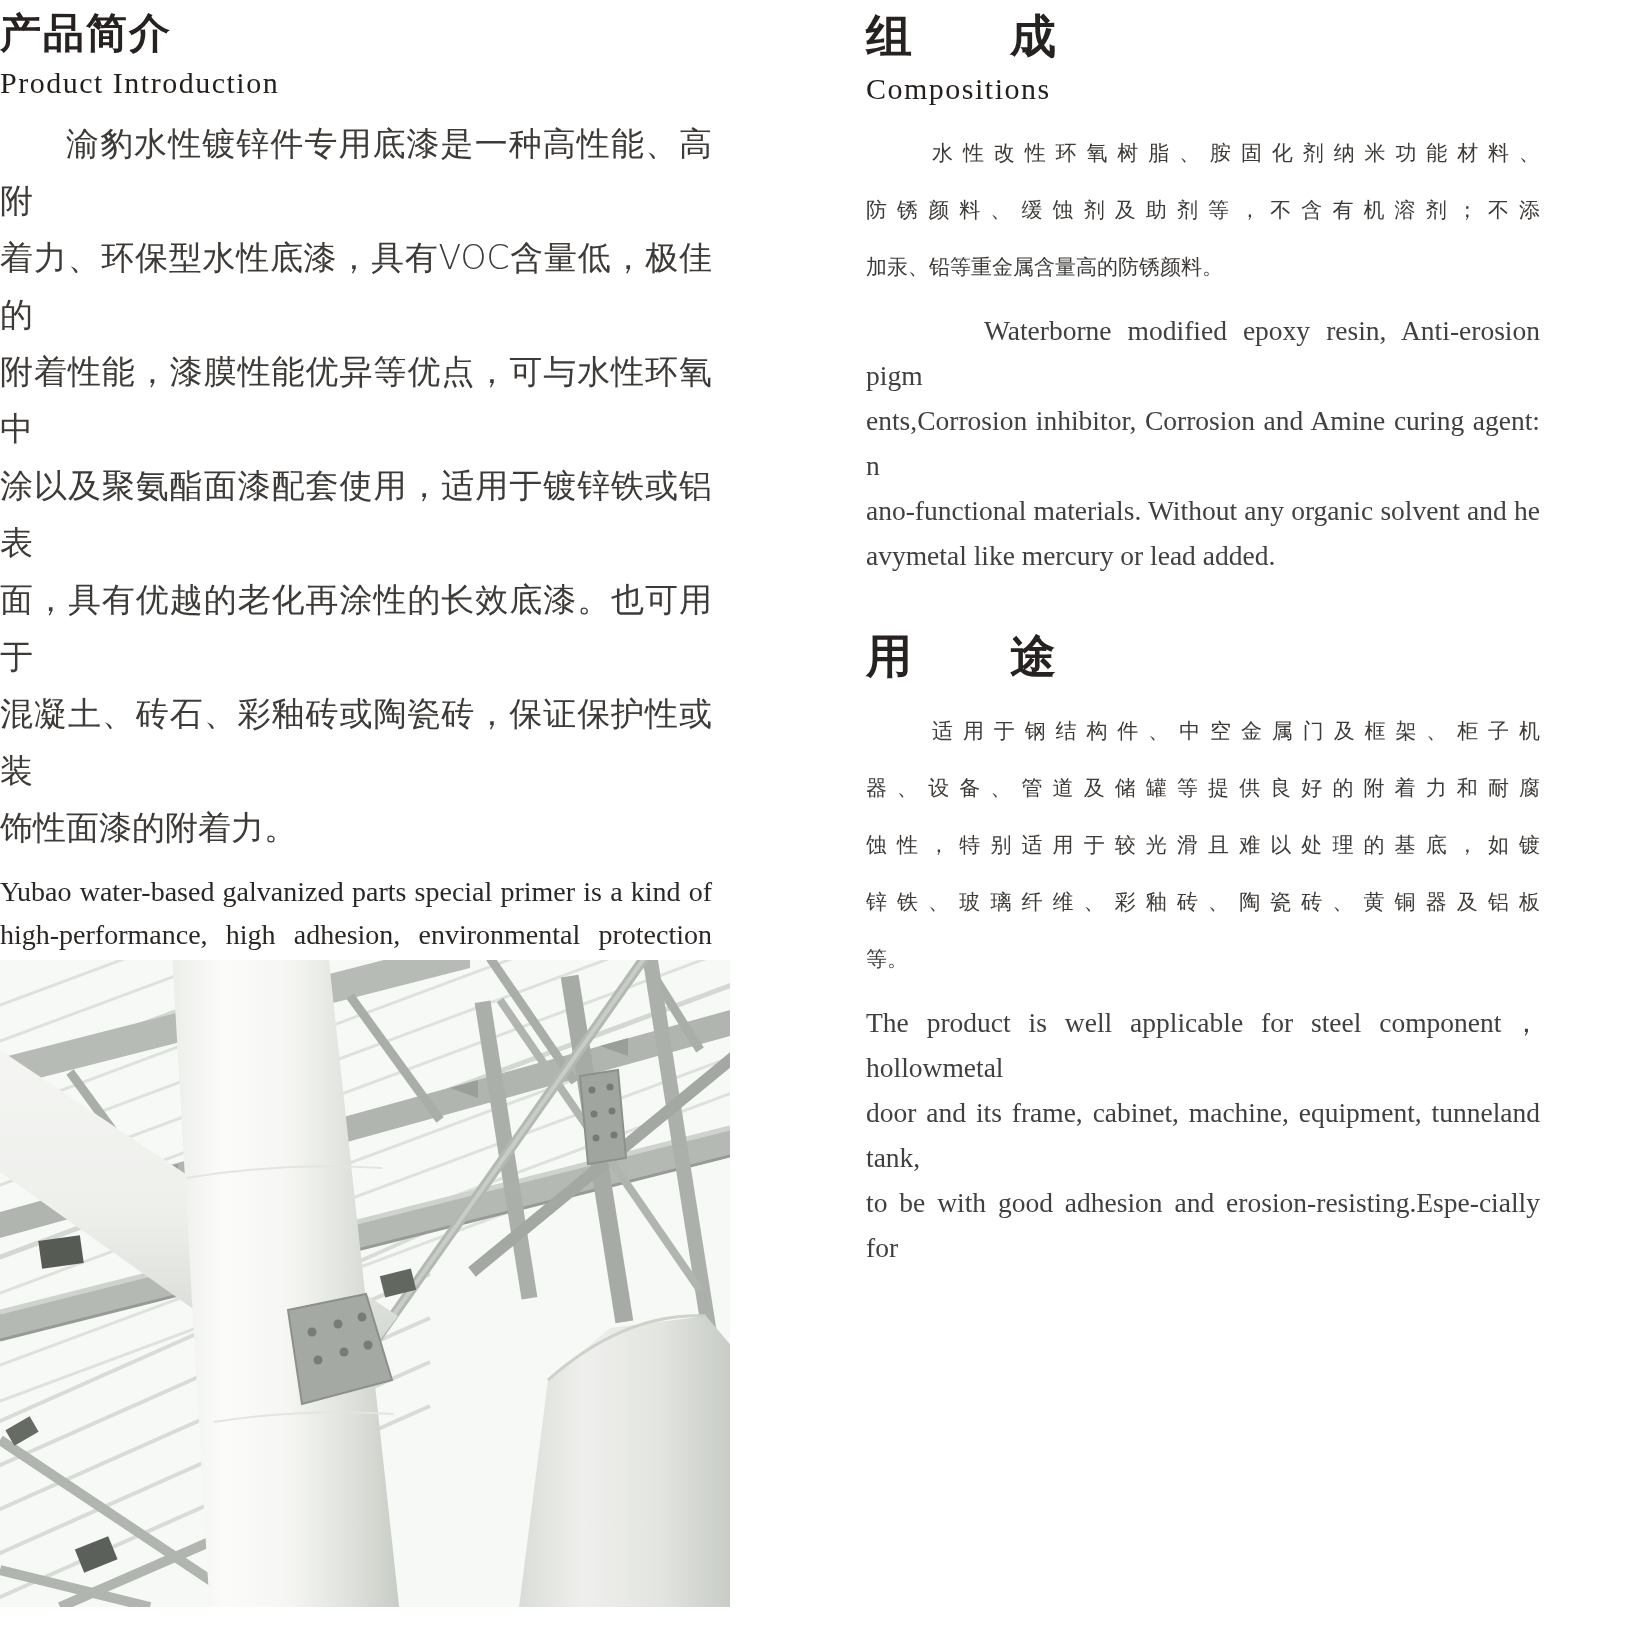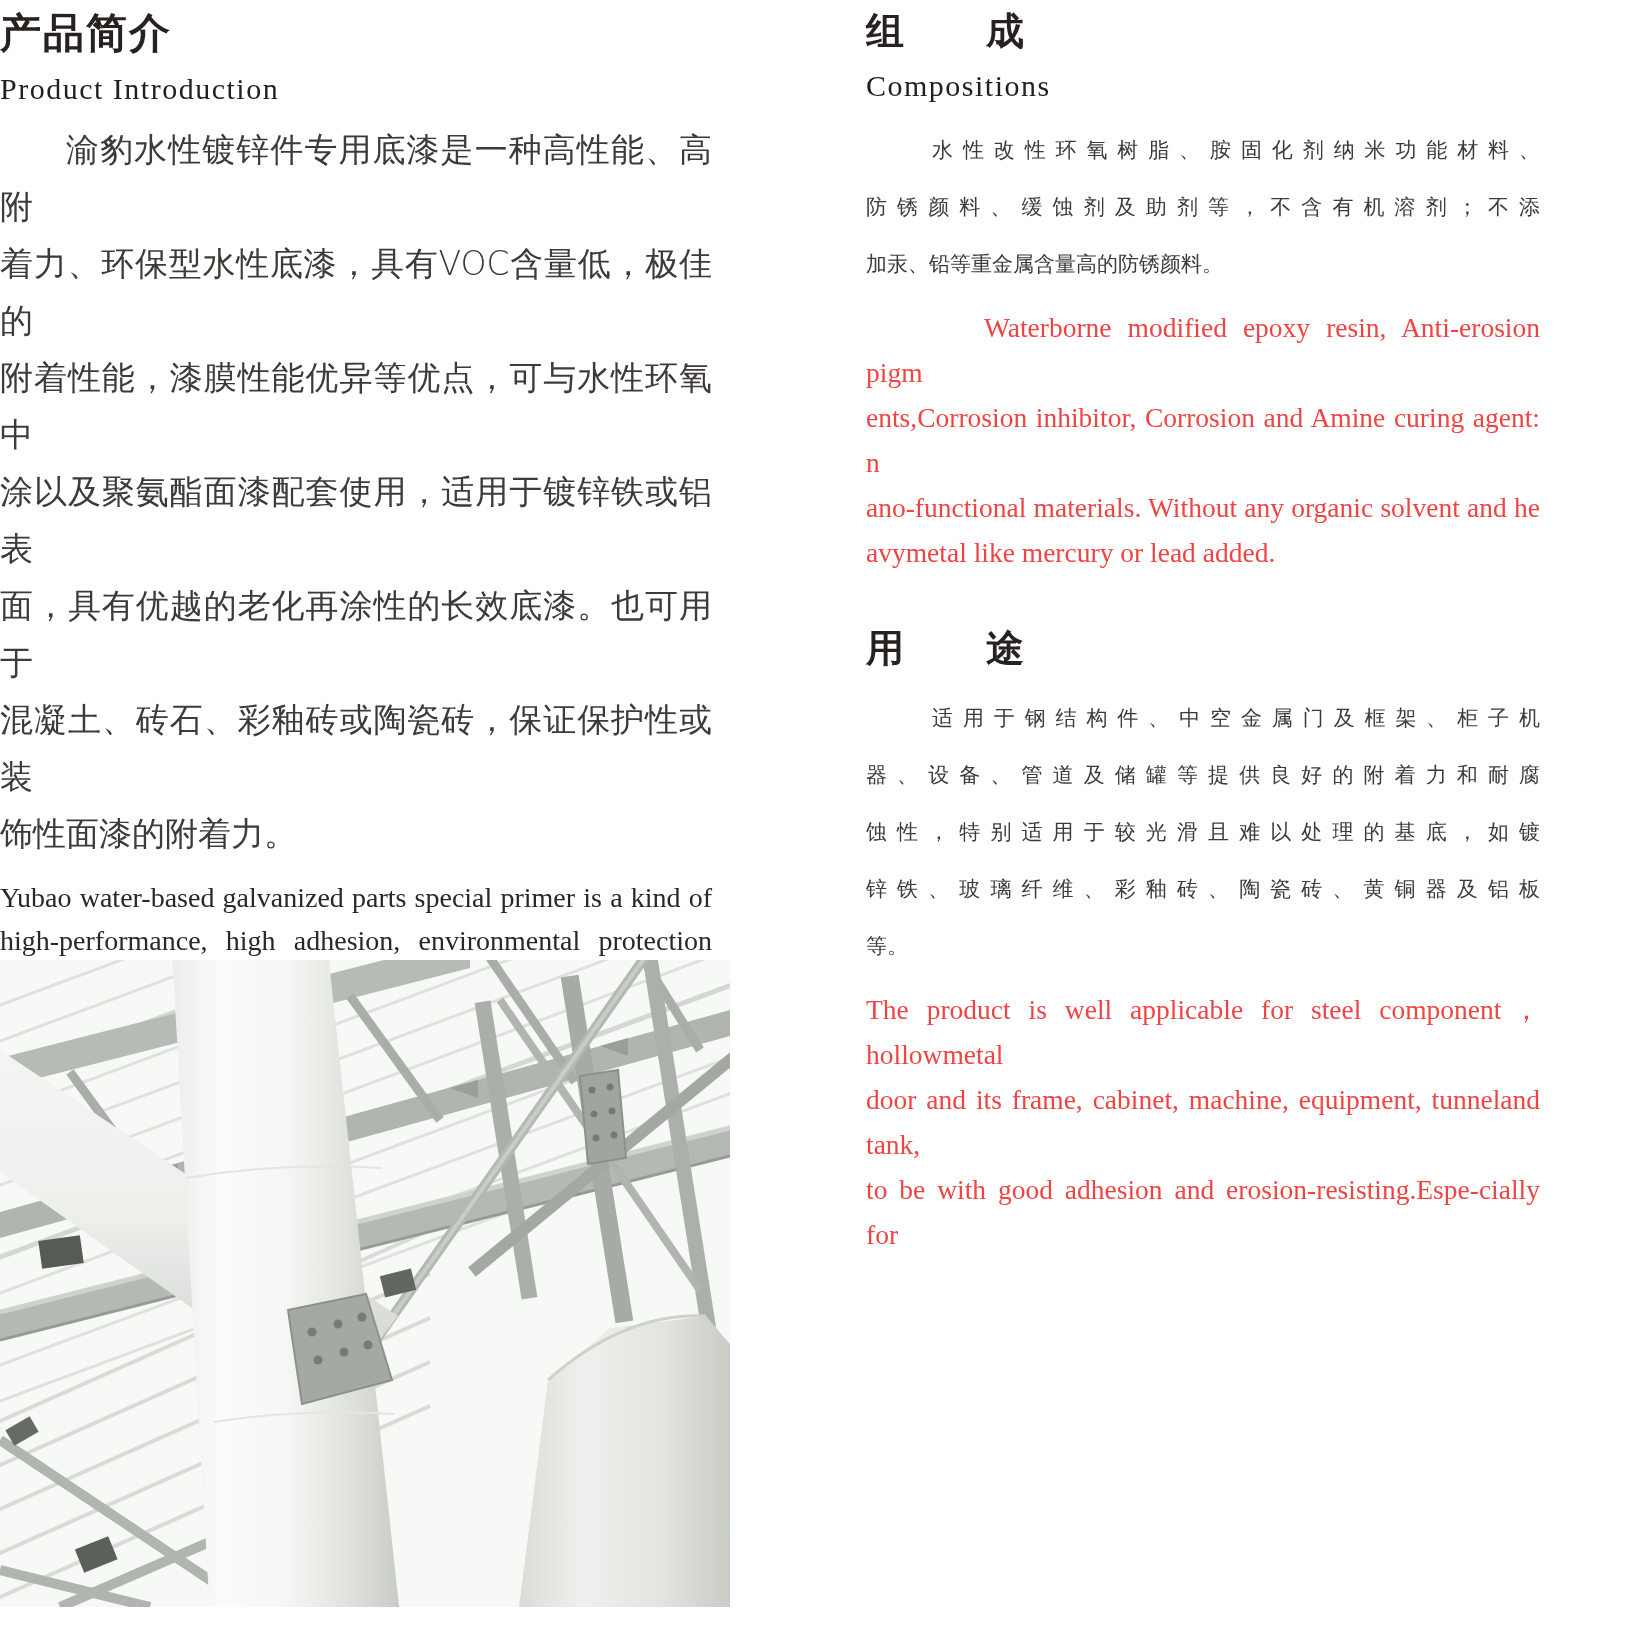--- a/index.html
+++ b/index.html
@@ -4,39 +4,39 @@
 <style>
   html,body{margin:0;padding:0;background:#ffffff;}
   body{width:1633px;height:1640px;overflow:hidden;}
   .page{position:relative;width:1633px;height:1640px;background:#fff;
         font-family:"DejaVu Sans",sans-serif;color:#2e2a28;}
   .col-left{position:absolute;left:0;top:4px;width:712px;}
   .col-right{position:absolute;left:866px;top:4px;width:674px;}
 
   .h-cn{font-size:41px;font-weight:700;letter-spacing:2px;color:#272220;
         margin:6px 0 0 0;line-height:1.15;font-family:"DejaVu Sans",sans-serif;}
-  .h-cn.smaller{font-size:38px;}
+  .h-cn.smaller{font-size:46px;}
   .h-en{font-family:"Liberation Serif",serif;font-weight:400;font-size:30px;
-        letter-spacing:1.5px;color:#231f1d;margin-top:15px;line-height:1.1;}
+        letter-spacing:1.5px;color:#231f1d;margin-top:9px;line-height:1.1;}
   .h-en.sp-wide{letter-spacing:5px;}
 
   .jlines .line{text-align:justify;text-align-last:justify;}
   .jlines .line:last-child{text-align-last:left;}
   .ind2 .line:first-child{text-indent:66px;}
   .ind-lg .line:first-child{text-indent:118px;}
 
   .cn-body{margin-top:16px;}
   .cn-body .line{font-size:33px;line-height:57px;color:#3d3a37;font-weight:300;}
   .en-body{margin-top:14px;font-family:"Liberation Serif",serif;}
   .en-body .line{font-size:28px;line-height:43px;color:#2a2725;}
 
   .cn-body-r{margin-top:20px;}
   .cn-body-r .line{font-size:21px;line-height:57px;color:#3d3a37;font-weight:300;}
   .en-body-r{margin-top:12px;font-family:"Liberation Serif",serif;}
-  .en-body-r .line{font-size:27.5px;line-height:45px;color:#ef4444;}
+  .en-body-r .line{font-size:27.5px;line-height:45px;color:#404040;}
 
   .sec-apps{margin-top:52px;}
 
   figure.photo{position:absolute;left:0;top:960px;margin:0;padding:0;width:730px;height:647px;}
   figure.photo svg{display:block;}
 </style>
 </head>
 <body>
 
 <div class="page">

